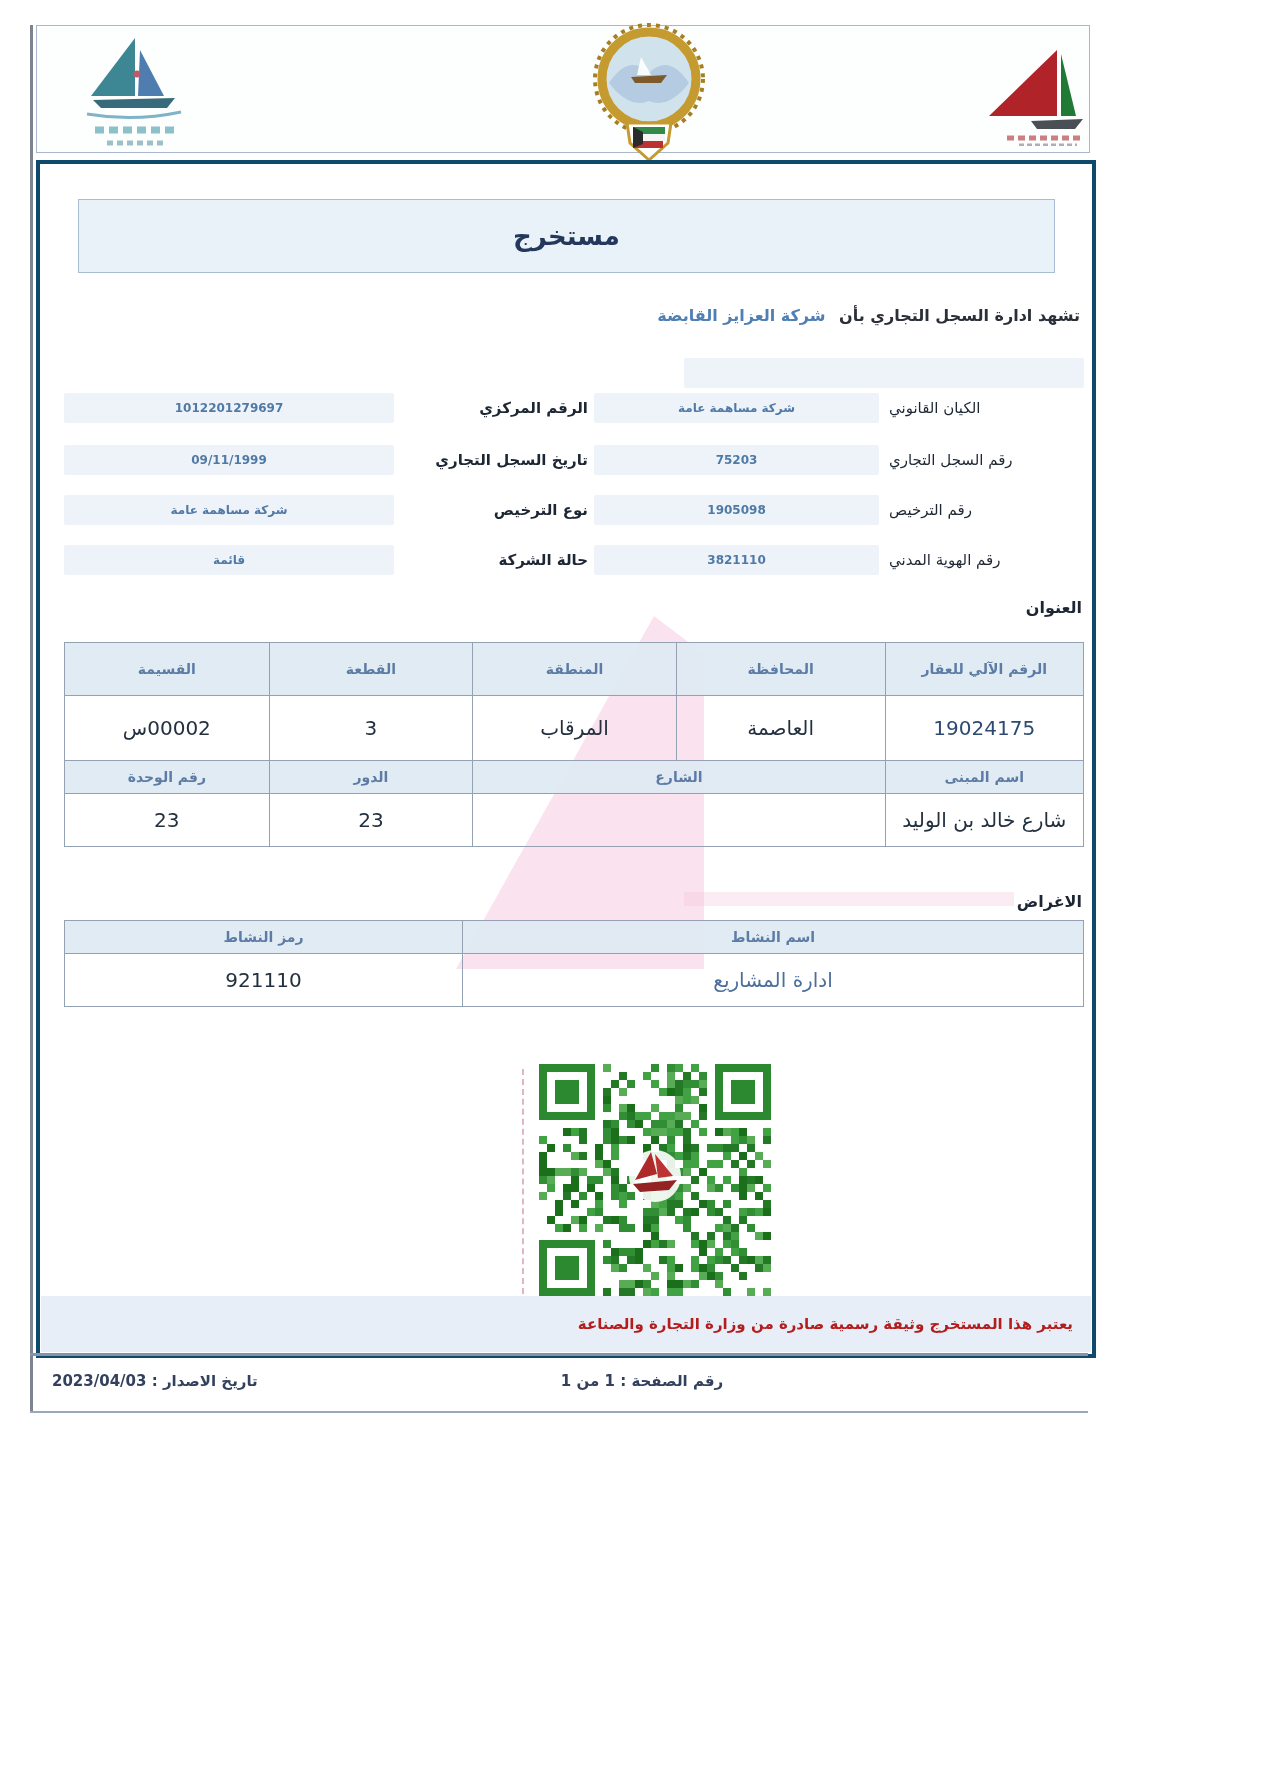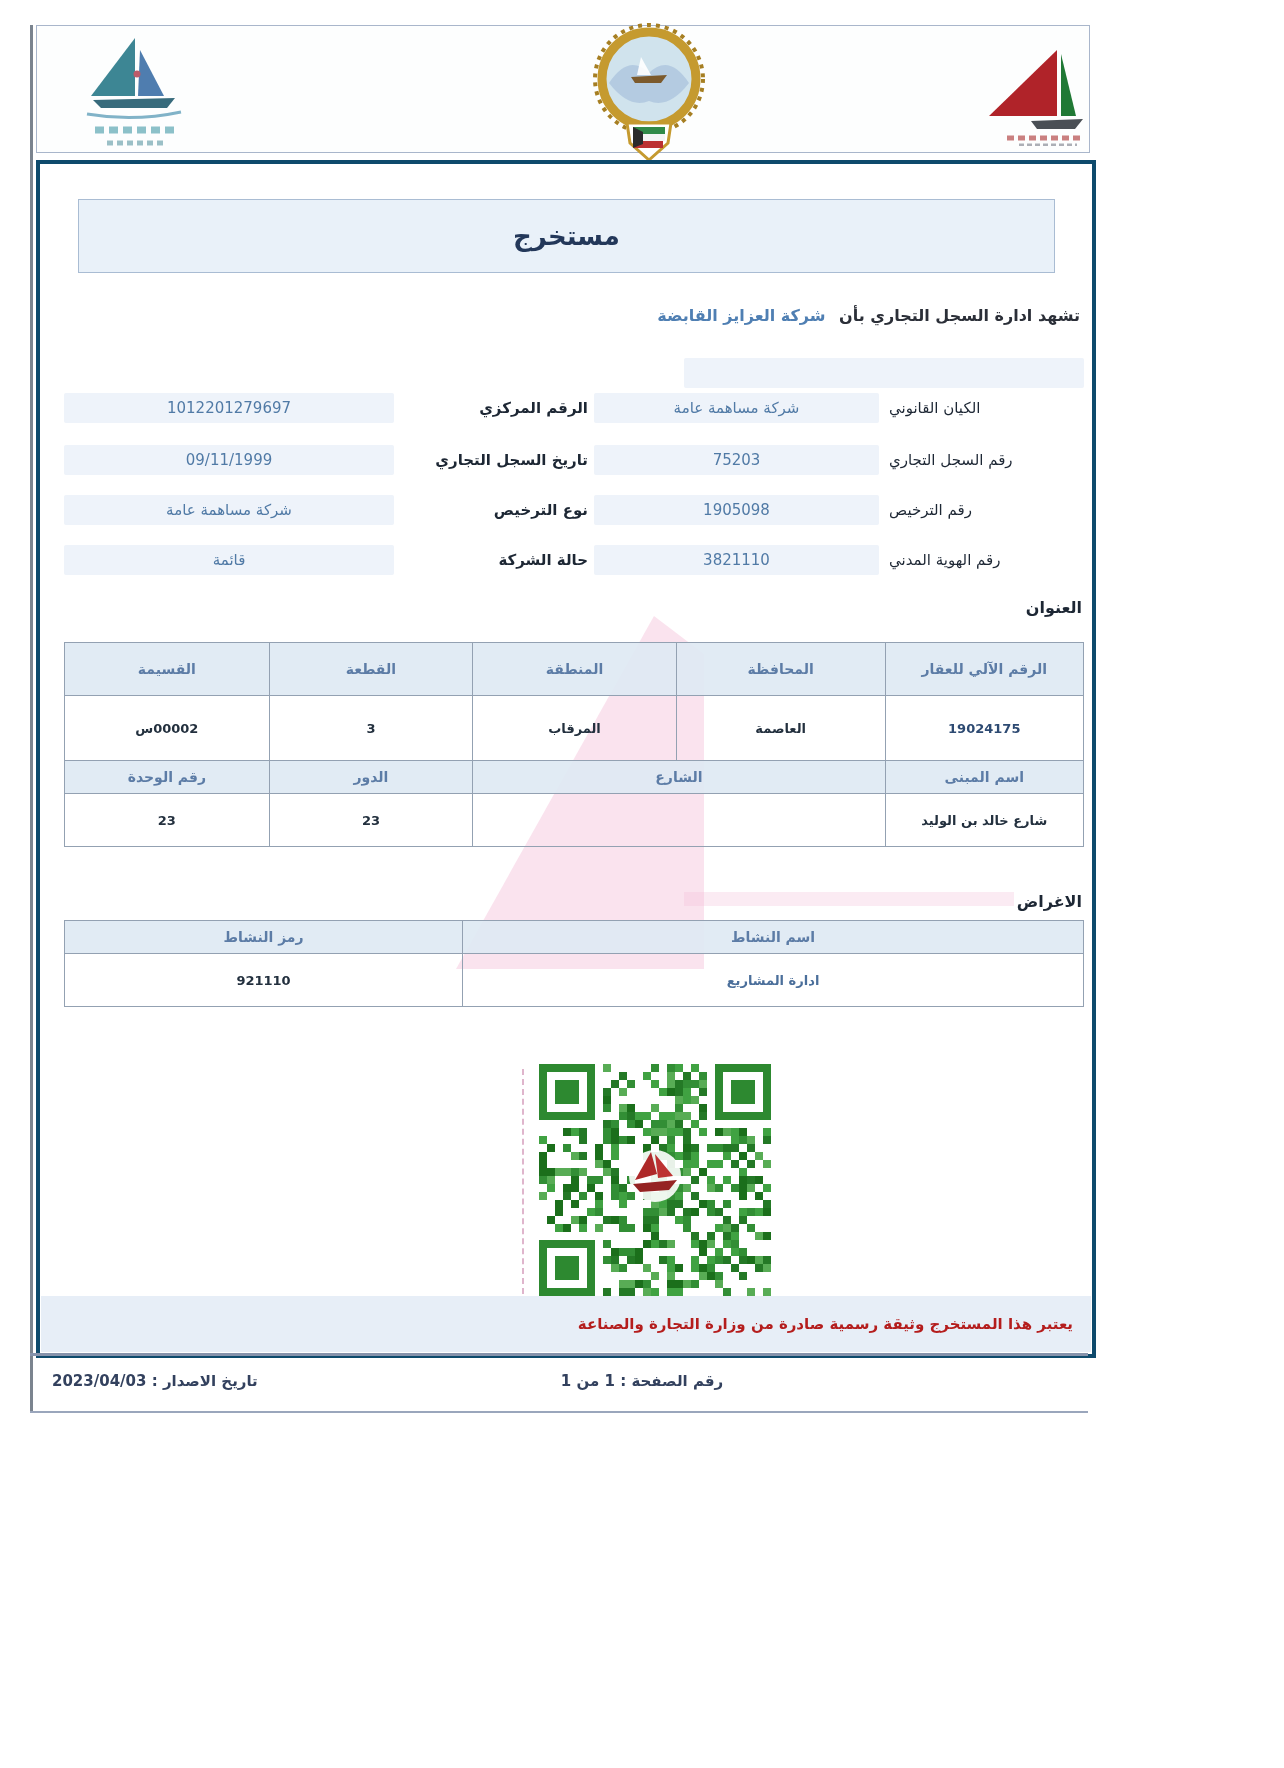--- a/index.html
+++ b/index.html
@@ -20,32 +20,32 @@
   .intro .company{color:#4d7fb5;margin-inline-start:8px;}
   .empty-name-box{position:absolute;top:194px;right:8px;width:400px;height:30px;
                   background:#eef3fa;border-radius:2px;}
   .frow{position:absolute;left:24px;right:8px;height:32px;display:flex;direction:rtl;
         align-items:center;}
   .lblr{width:195px;text-align:left;font-size:15px;font-weight:normal;color:#1d2735;}
   .vboxr{width:285px;margin:0 10px 0 6px;}
   .lblm{width:180px;text-align:right;font-size:15px;font-weight:bold;color:#1d2735;}
   .vboxl{width:330px;margin-inline-start:auto;}
   .vbox{height:30px;background:#eef3fa;border-radius:2px;display:flex;align-items:center;
-        justify-content:center;color:#4f7aa8;font-size:15px;}
+        justify-content:center;color:#4f7aa8;font-size:12px;font-weight:bold;}
   .sec{position:absolute;right:10px;font-size:16px;font-weight:bold;color:#1d2735;}
   .tbl{position:absolute;left:24px;right:8px;border:1px solid #93a1b3;background:transparent;}
   .trow{display:grid;direction:rtl;border-bottom:1px solid #93a1b3;}
   .trow:last-child{border-bottom:none;}
   .cols5{grid-template-columns:19.5% 20.5% 20% 20% 20%;}
   .cols4{grid-template-columns:19.5% 40.5% 20% 20%;}
   .cols2{grid-template-columns:61% 39%;}
   .tcell{border-inline-end:1px solid #93a1b3;display:flex;align-items:center;justify-content:center;}
   .tcell:last-child{border-inline-end:none;}
   .th{height:52px;background:rgba(222,233,243,.92);color:#5b7ca8;font-weight:bold;font-size:14px;}
-  .td{height:64px;background:transparent;color:#23303f;font-weight:bold;font-size:13px;}
+  .td{height:64px;background:transparent;color:#23303f;font-weight:normal;font-size:20px;}
   .th2{height:32px;}
   .td2{height:52px;}
   .ltrcell{direction:ltr;unicode-bidi:bidi-override;}
   .blueval{color:#2c4a74;}
   .actname{color:#4a6f9d;}
   .wm{position:absolute;pointer-events:none;}
   .qr-wrap{position:absolute;top:900px;left:499px;width:232px;height:232px;}
   .qr-dashes{position:absolute;top:905px;left:482px;height:225px;width:0;
              border-left:2px dashed rgba(198,120,162,.55);}
   .note{position:absolute;left:1px;right:1px;top:1132px;height:56px;background:#e7eef7;

